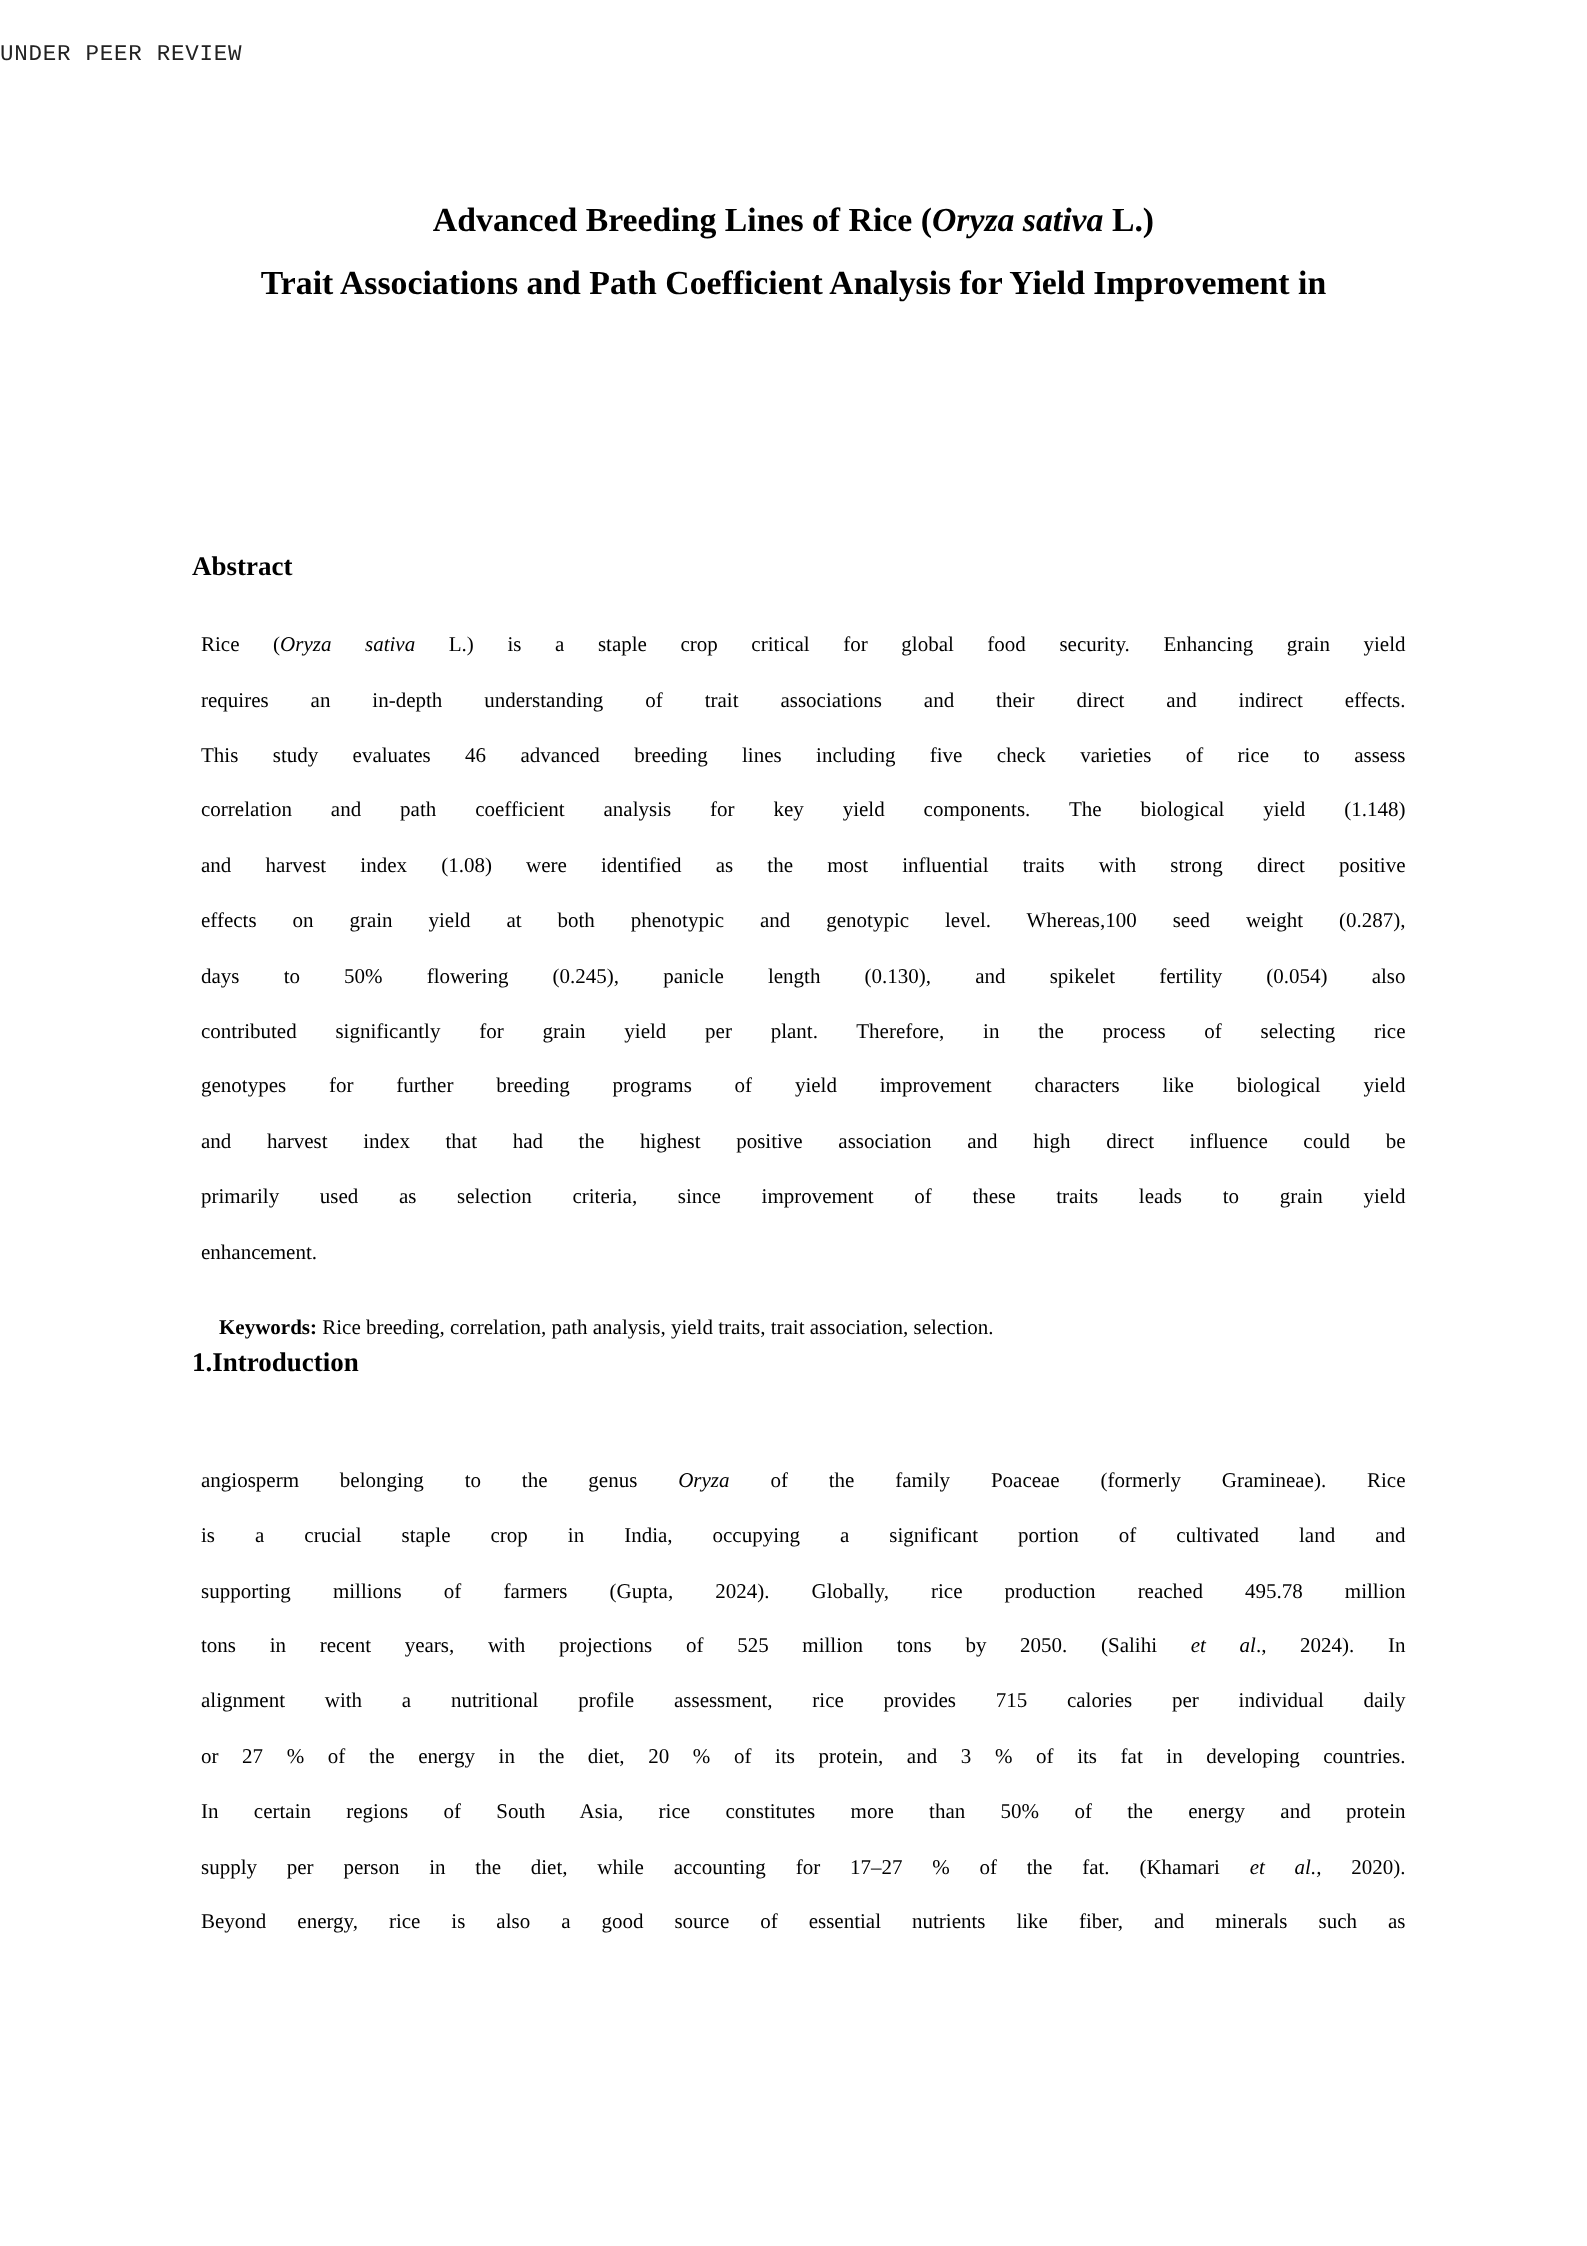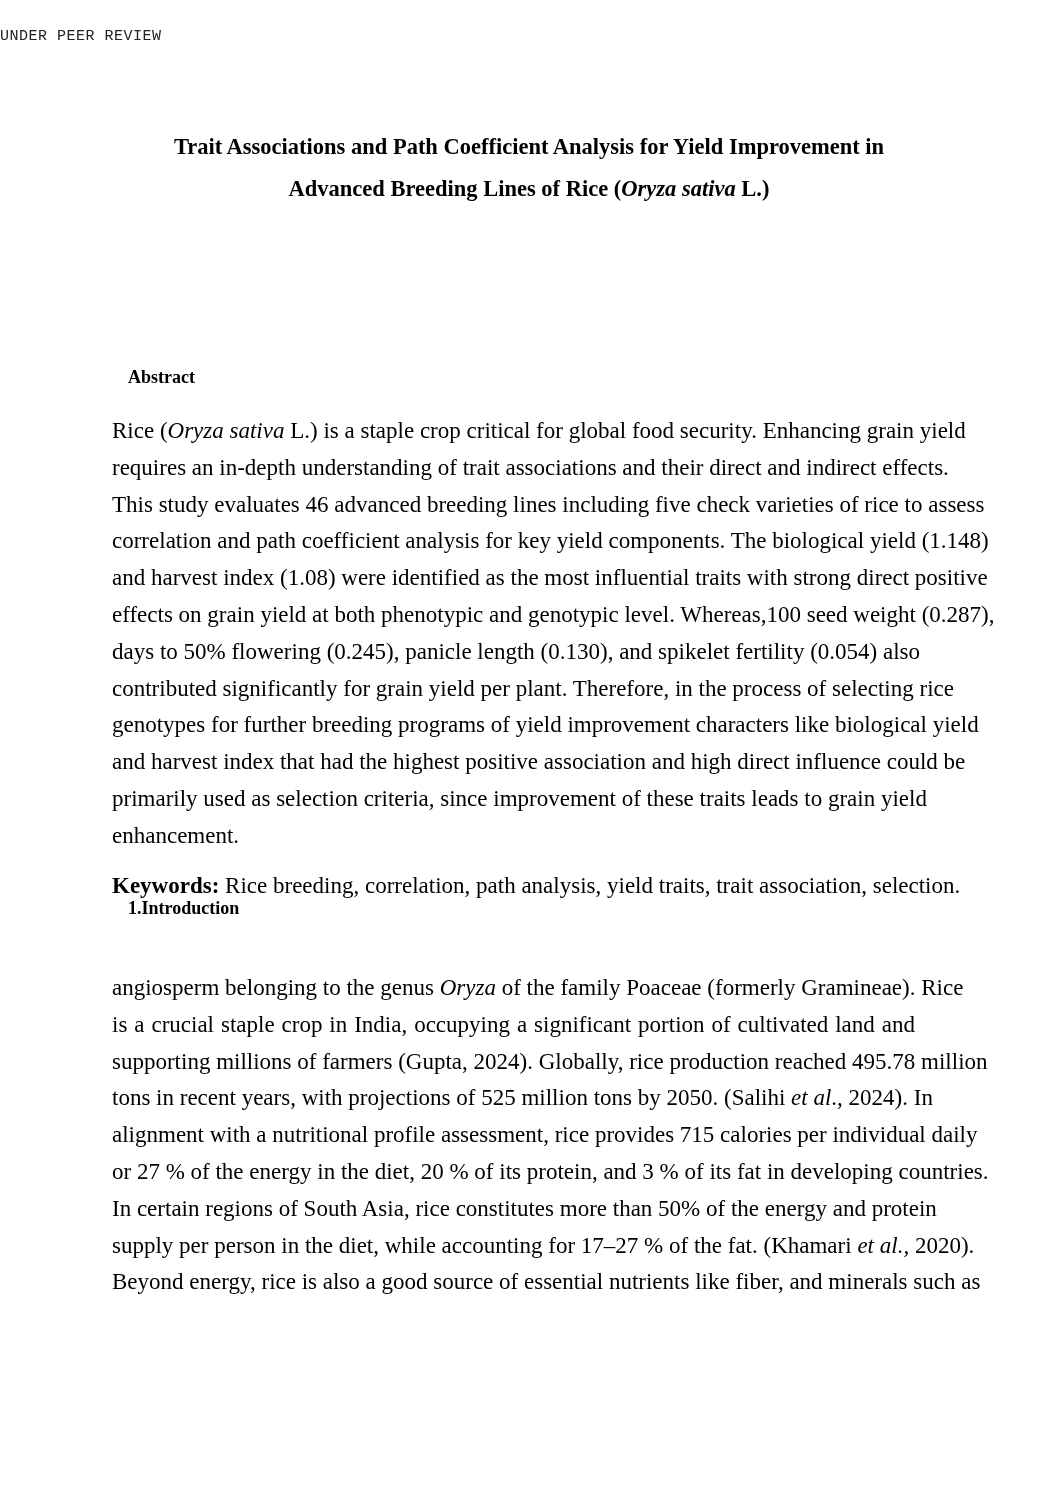--- a/index.html
+++ b/index.html
@@ -14,58 +14,58 @@
     margin-top: 24px;
   }
   .title {
     position: absolute; left: 60px; width: 938px; top: 126px;
     text-align: center; font-weight: bold; font-size: 22.5px; line-height: 42px;
   }
   .title .line { display: block; white-space: nowrap; }
   .heading {
     position: absolute; left: 128px; font-weight: bold; font-size: 18px;
   }
-  .body-block { position: absolute; left: 112px; width: 803px; font-size: 23px; }
+  .body-block { position: absolute; left: 134px; width: 803px; font-size: 14px; }
   .ln {
     display: block; height: 36.8px; line-height: 36.8px; white-space: nowrap;
     text-align: justify; text-align-last: justify;
   }
   .ln.last { text-align-last: left; }
   .ln.indent { padding-left: 63px; }
   .kw-label { font-weight: bold; }
   em { font-style: italic; }
 </style>
 </head>
 <body>
 
 <div class="watermark">UNDER PEER REVIEW</div>
 
 <h1 class="title" style="margin:0;">
+  <span class="line"><span>Advanced Breeding Lines of Rice (</span><em>Oryza sativa</em><span> L.)</span></span>
   <span class="line"><span>Trait Associations and Path Coefficient Analysis for Yield Improvement in</span></span>
-  <span class="line"><span>Advanced Breeding Lines of Rice (</span><em>Oryza sativa</em><span> L.)</span></span>
 </h1>
 
 <div class="heading" style="top:367px;">Abstract</div>
 
 <div class="body-block" style="top:413px;">
     <span class="ln"><span>Rice (</span><em>Oryza sativa</em><span> L.) is a staple crop critical for global food security. Enhancing grain yield</span></span>
     <span class="ln"><span>requires an in-depth understanding of trait associations and their direct and indirect effects.</span></span>
     <span class="ln"><span>This study evaluates 46 advanced breeding lines including five check varieties of rice to assess</span></span>
     <span class="ln"><span>correlation and path coefficient analysis for key yield components.  The biological yield (1.148)</span></span>
     <span class="ln"><span>and harvest index (1.08) were identified as the most influential traits with strong direct positive</span></span>
     <span class="ln"><span>effects on grain yield at both phenotypic and genotypic level. Whereas,100 seed weight (0.287),</span></span>
     <span class="ln"><span>days to 50% flowering (0.245), panicle length (0.130), and spikelet fertility (0.054) also</span></span>
     <span class="ln"><span>contributed significantly for grain yield per plant. Therefore, in the process of selecting rice</span></span>
     <span class="ln"><span>genotypes for further breeding programs of yield improvement characters like biological yield</span></span>
     <span class="ln"><span>and harvest index that had the highest positive association and high direct influence could be</span></span>
     <span class="ln"><span>primarily used as selection criteria, since improvement of these traits leads to grain yield</span></span>
     <span class="ln last"><span>enhancement.</span></span>
   </div>
 
-<div class="body-block" style="top:868px;">
+<div class="body-block" style="top:868px;margin-left:12px;">
   <span class="ln last" style="text-align-last:left;">
     <span class="kw-label">Keywords:</span><span> Rice breeding, correlation, path analysis, yield traits, trait association, selection.</span>
   </span>
 </div>
 
 <div class="heading" style="top:898px;">1.Introduction</div>
 
 <div class="body-block" style="top:970px;">
     <span class="ln"><span>angiosperm belonging to the genus </span><em>Oryza</em><span> of the family Poaceae (formerly Gramineae). Rice</span></span>
     <span class="ln"><span>is a crucial staple crop in India, occupying a significant portion of cultivated land and</span></span>

